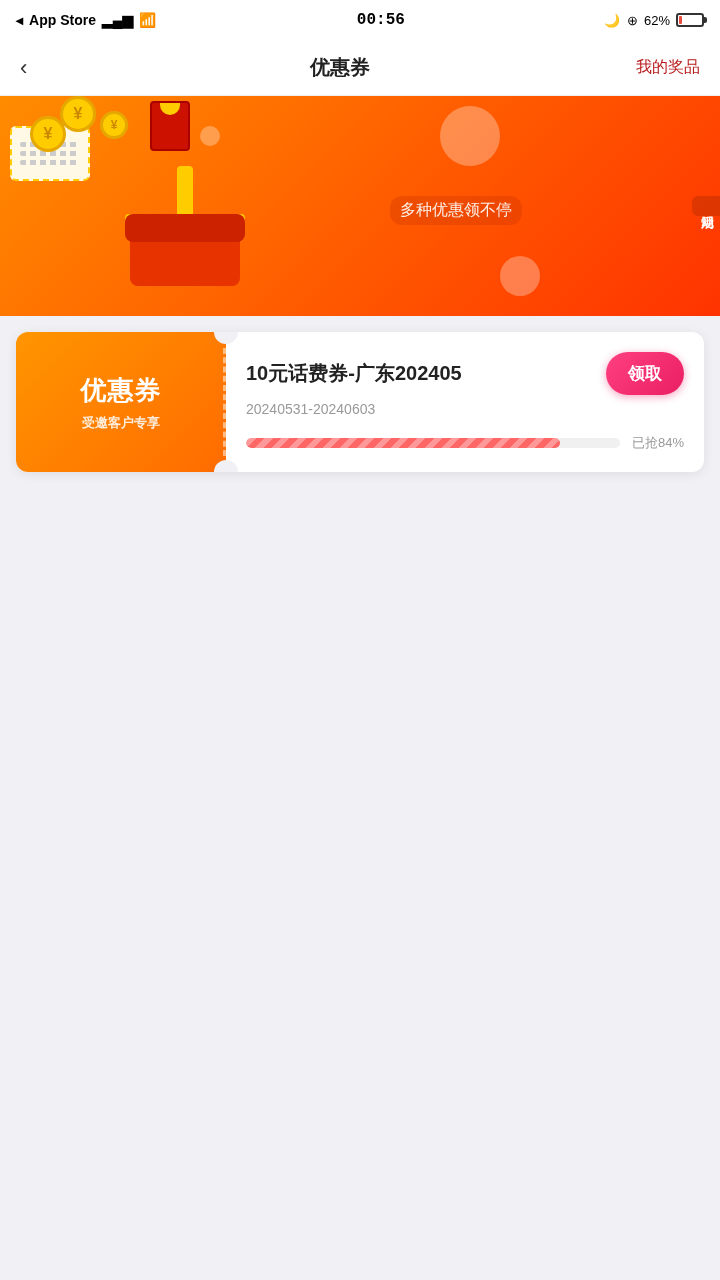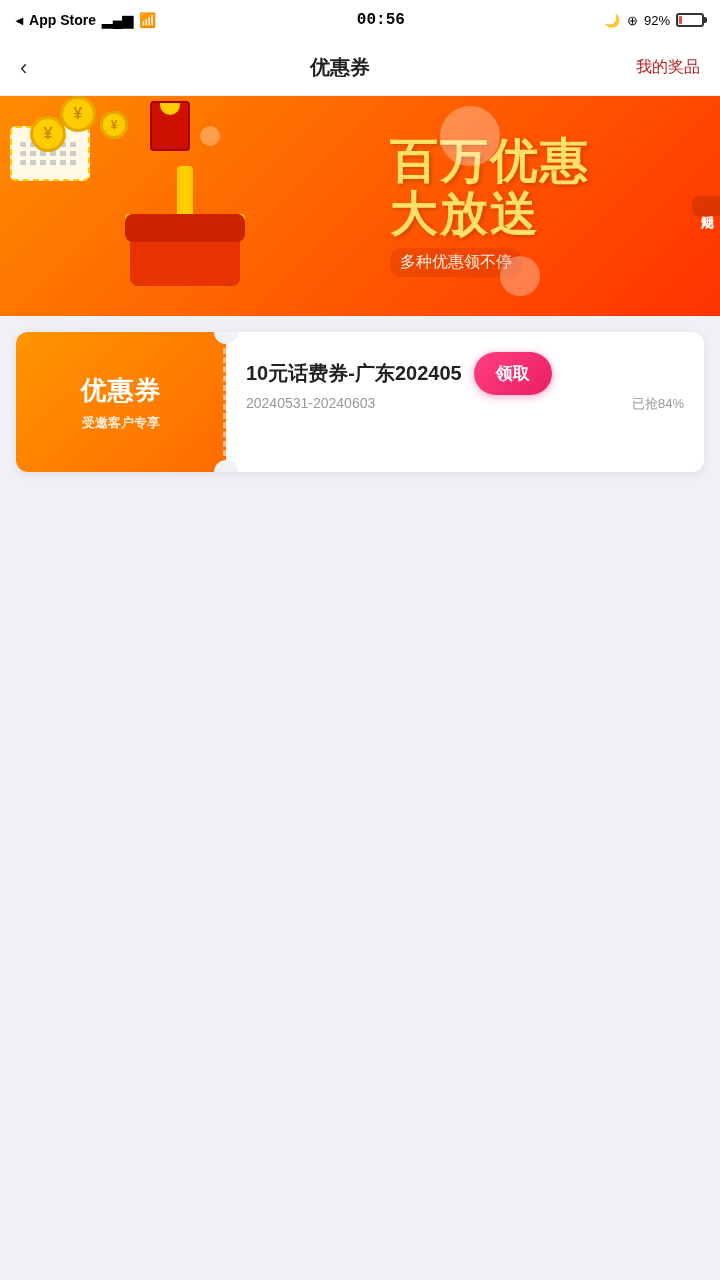--- a/index.html
+++ b/index.html
@@ -315,21 +315,21 @@
       font-size: 13px;
       color: rgba(255,255,255,0.85);
       margin-top: 6px;
       text-align: center;
       font-weight: bold;
     }
     .coupon-right {
       flex: 1;
       padding: 20px 20px;
       display: flex;
-      flex-direction: row;
+      flex-direction: column;
       justify-content: space-between;
     }
     .coupon-top-row {
       display: flex;
       align-items: center;
       justify-content: space-between;
     }
     .coupon-name {
       font-size: 20px;
       font-weight: 700;
@@ -345,20 +345,21 @@
       padding: 10px 22px;
       font-size: 17px;
       font-weight: 700;
       cursor: pointer;
       white-space: nowrap;
       box-shadow: 0 2px 8px rgba(233,30,99,0.4);
     }
     .coupon-date {
       font-size: 14px;
       color: #999;
+      margin-top: 6px;
     }
     .coupon-progress-row {
       display: flex;
       align-items: center;
       gap: 12px;
       margin-top: 4px;
     }
     .progress-bar-bg {
       flex: 1;
       height: 10px;
@@ -400,21 +401,21 @@
   <div class="status-left">
     <span>◂</span>
     <span>App Store</span>
     <span>▂▄▆</span>
     <span>📶</span>
   </div>
   <div class="status-center">00:56</div>
   <div class="status-right">
     <span>🌙</span>
     <span>⊕</span>
-    <span>92%</span>
+    <span>62%</span>
     <div class="battery-icon">
       <div class="battery-fill"></div>
     </div>
   </div>
 </div>
 
 <div class="nav-bar">
   <div class="nav-back">‹</div>
   <div class="nav-title">优惠券</div>
   <div class="nav-right">我的奖品</div>
@@ -439,24 +440,20 @@
       <div class="gift-box-bottom"></div>
       <div class="gift-box-lid"></div>
     </div>
     <div class="coin coin1">¥</div>
     <div class="coin coin2">¥</div>
     <div class="coin coin3">¥</div>
     <div class="red-envelope"></div>
   </div>
 
   <div class="banner-right">
-    <div class="banner-title-big">
-      <span>百万优惠</span><br>
-      <span style="color:#ffe066;">大放送</span>
-    </div>
     <div class="banner-subtitle">多种优惠领不停</div>
   </div>
 
   <div class="banner-rules">活动规则</div>
 </div>
 
 <div class="coupon-list">
   <div class="coupon-card">
     <div class="coupon-left">
       <div class="coupon-label">优惠券</div>

